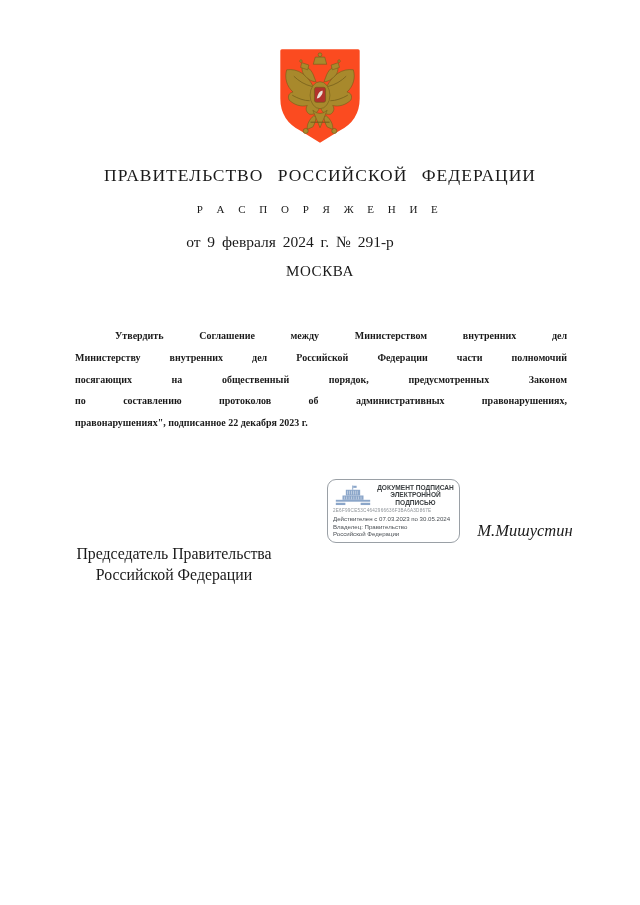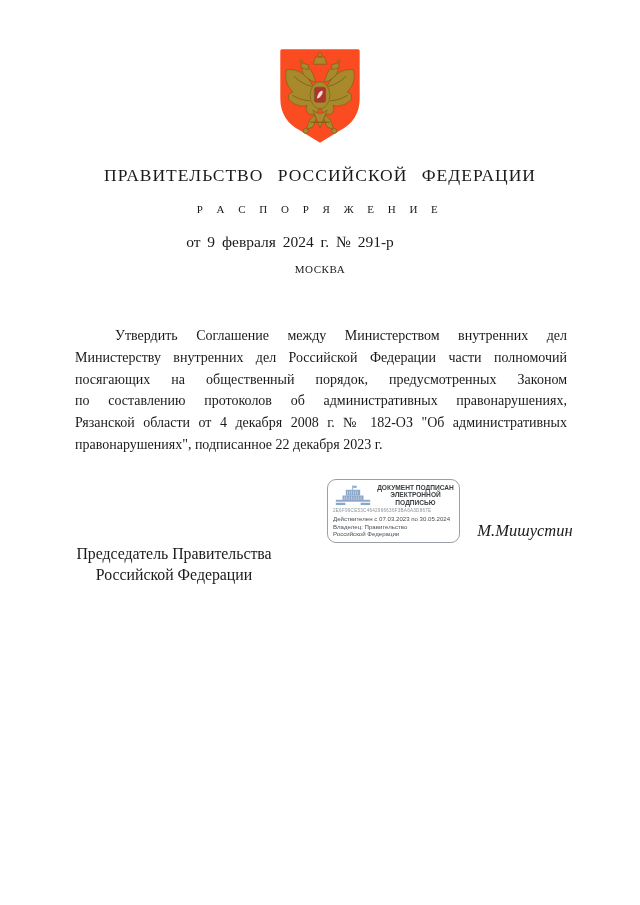--- a/index.html
+++ b/index.html
@@ -14,24 +14,24 @@
   .emblem{left:272px;top:46px;width:96px;height:100px;}
 
   
   .org-title{left:0;top:165px;width:640px;text-align:center;
     font-weight:normal;font-size:17.5px;letter-spacing:1px;word-spacing:9px;}
   .doc-type{left:0;top:203px;width:640px;text-align:center;
     font-size:11px;letter-spacing:5.5px;}
   .date-line{left:0;top:233px;width:580px;text-align:center;
     font-size:15.5px;word-spacing:3px;}
   .city{left:0;top:263px;width:640px;text-align:center;
-    font-size:11px;letter-spacing:0.6px;}
+    font-size:15px;letter-spacing:0.6px;}
 
   
-  .doc-body{left:75px;top:325px;width:492px;font-size:14px;line-height:21.8px;}
+  .doc-body{left:75px;top:325px;width:492px;font-size:10px;line-height:21.8px;font-weight:bold;}
   .doc-line{text-align:justify;text-align-last:justify;white-space:normal;}
   .doc-line.first{text-indent:40px;}
   .doc-line.last{text-align-last:left;}
 
   
   .sig-post{left:76px;top:503px;width:196px;text-align:center;
     font-size:15.8px;line-height:21px;margin-top:40px;}
   .sig-name{left:470px;top:521px;width:110px;font-size:16.5px;text-align:center;font-style:italic;}
 
   
@@ -81,21 +81,20 @@
 <div class="abs org-title">ПРАВИТЕЛЬСТВО РОССИЙСКОЙ ФЕДЕРАЦИИ</div>
 <div class="abs doc-type">Р А С П О Р Я Ж Е Н И Е</div>
 <div class="abs date-line">от 9 февраля 2024 г. № 291-р</div>
 <div class="abs city">МОСКВА</div>
 
 <div class="abs doc-body">
   <div class="doc-line first">Утвердить Соглашение между Министерством внутренних дел</div>
   <div class="doc-line">Министерству внутренних дел Российской Федерации части полномочий</div>
   <div class="doc-line">посягающих на общественный порядок, предусмотренных Законом</div>
   <div class="doc-line">по составлению протоколов об административных правонарушениях,</div>
-  <div class="doc-line">Рязанской области от 4 декабря 2008 г. № 182-ОЗ "Об административных</div>
   <div class="doc-line last">правонарушениях", подписанное 22 декабря 2023 г.</div>
 </div>
 
 <div class="abs sig-post">
   <div>Председатель Правительства</div>
   <div>Российской Федерации</div>
 </div>
 
 <div class="abs stamp">
   <div class="stamp-head">

